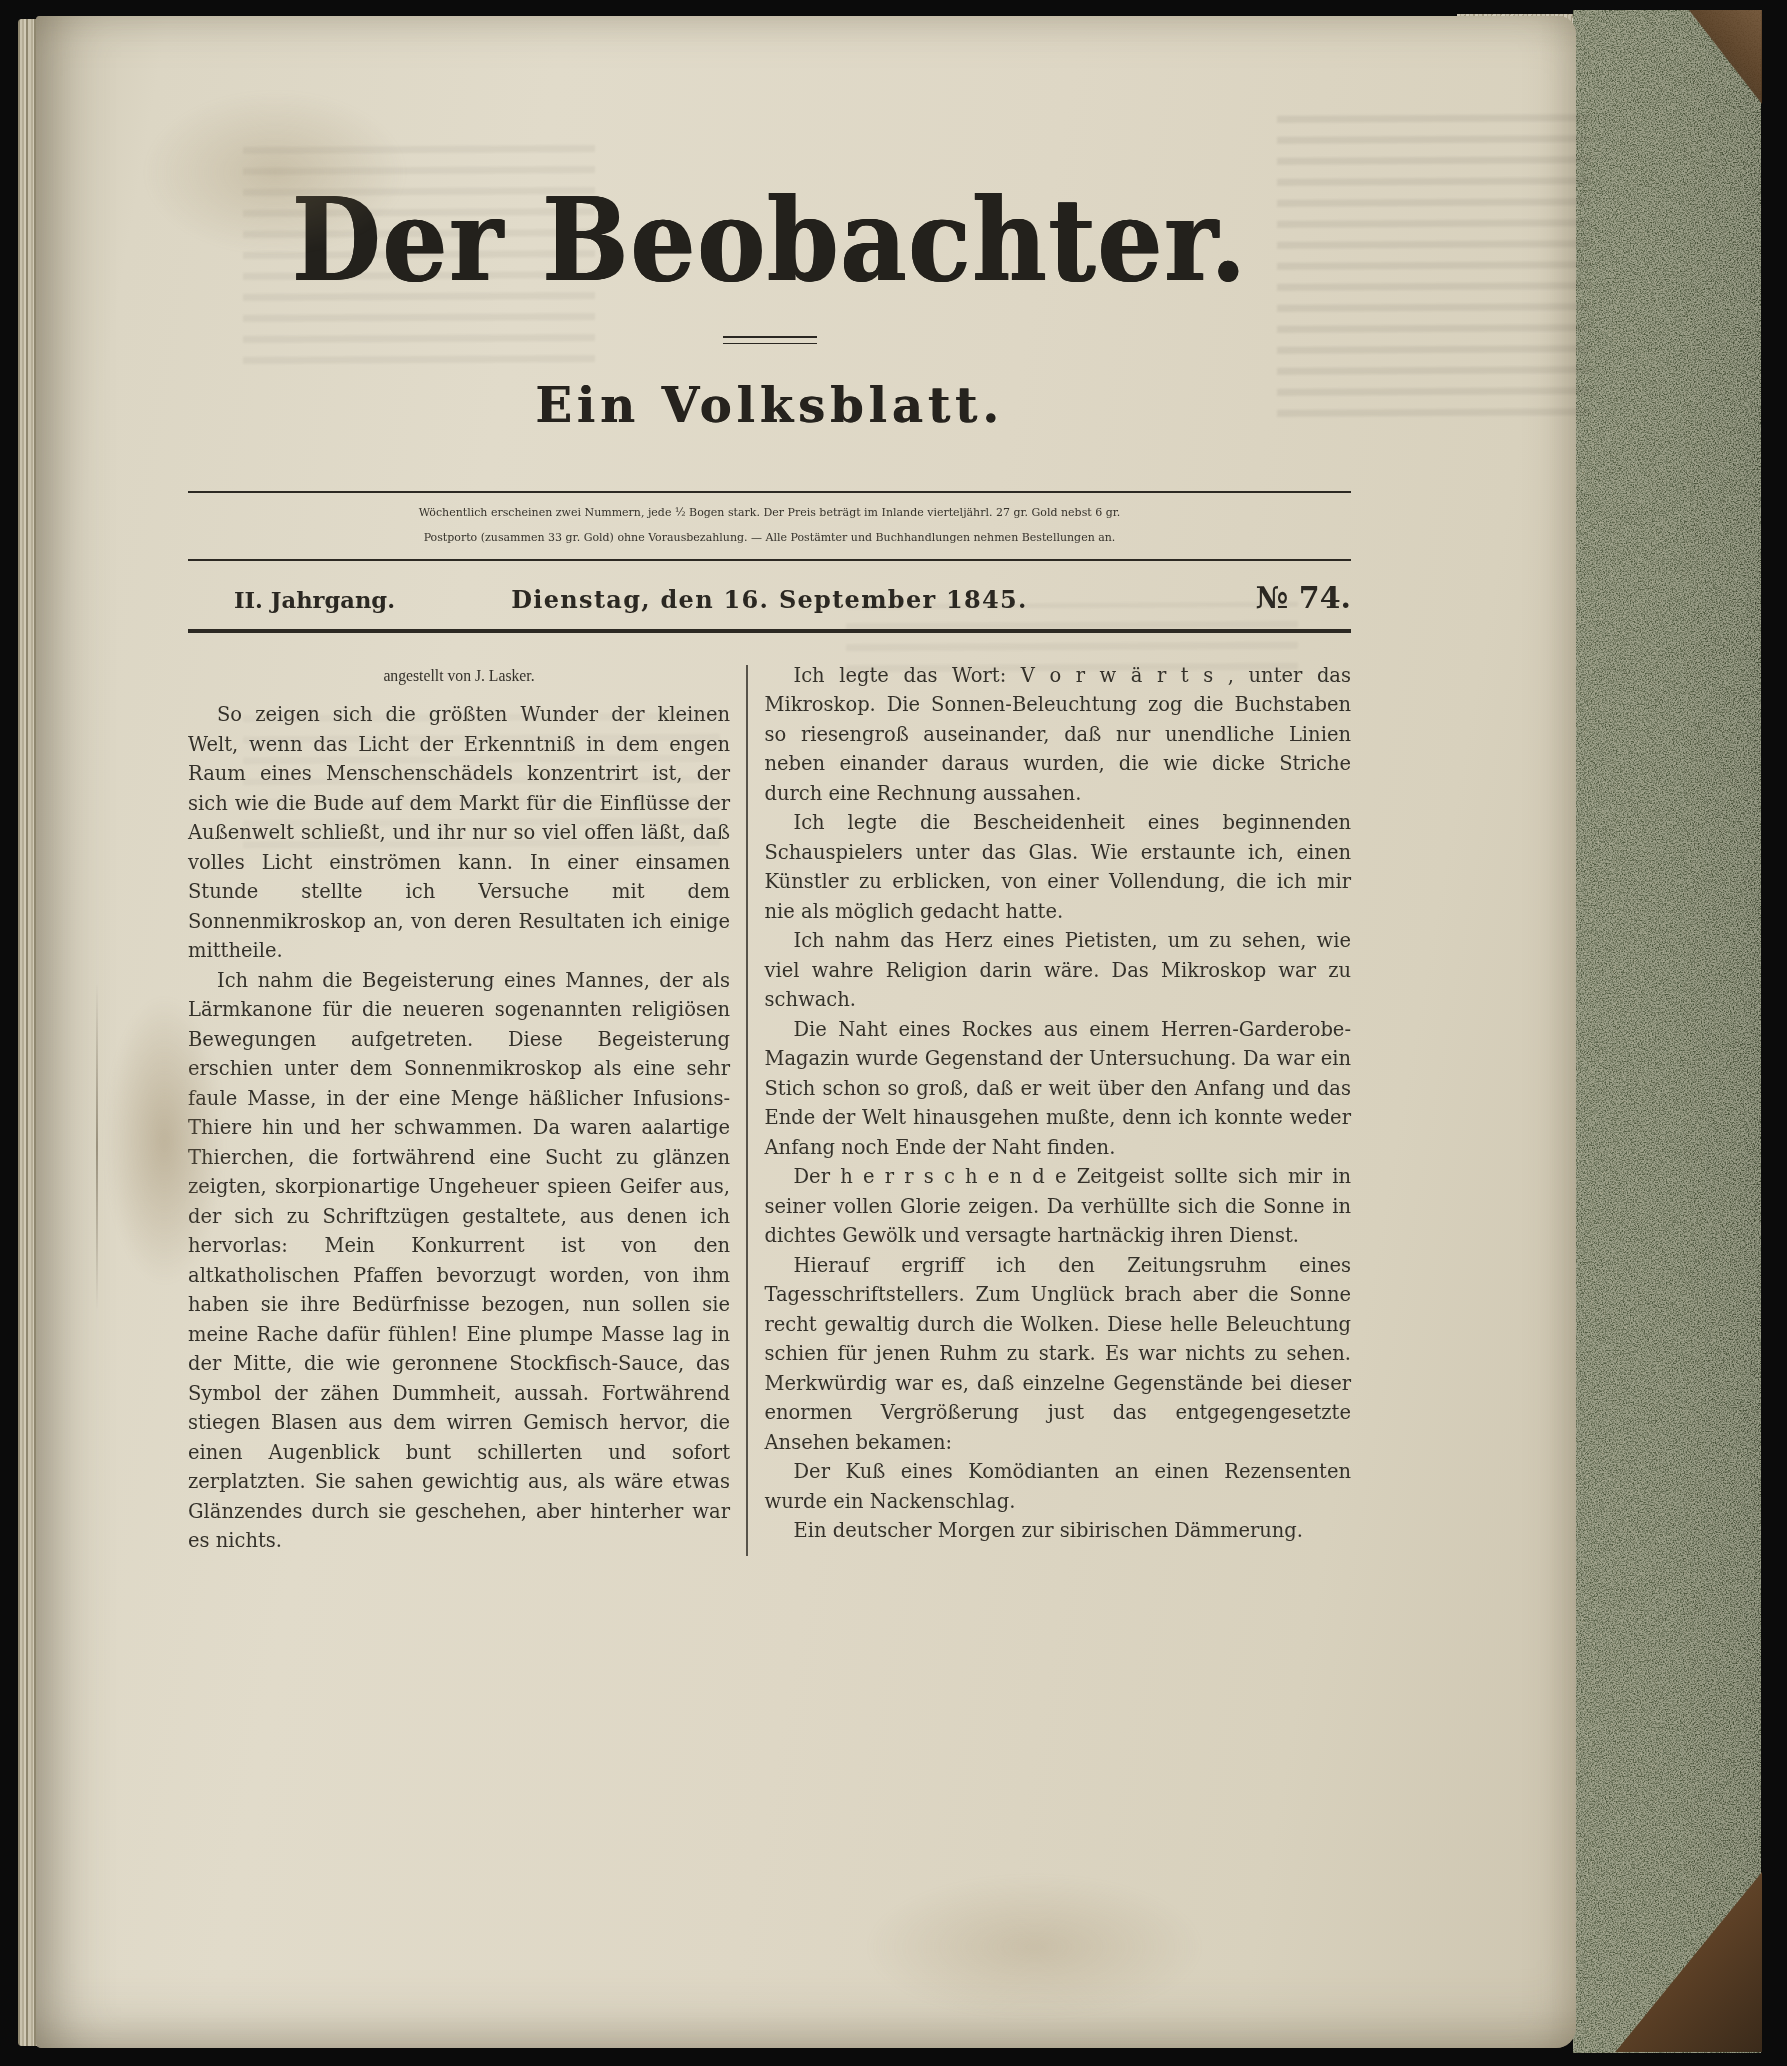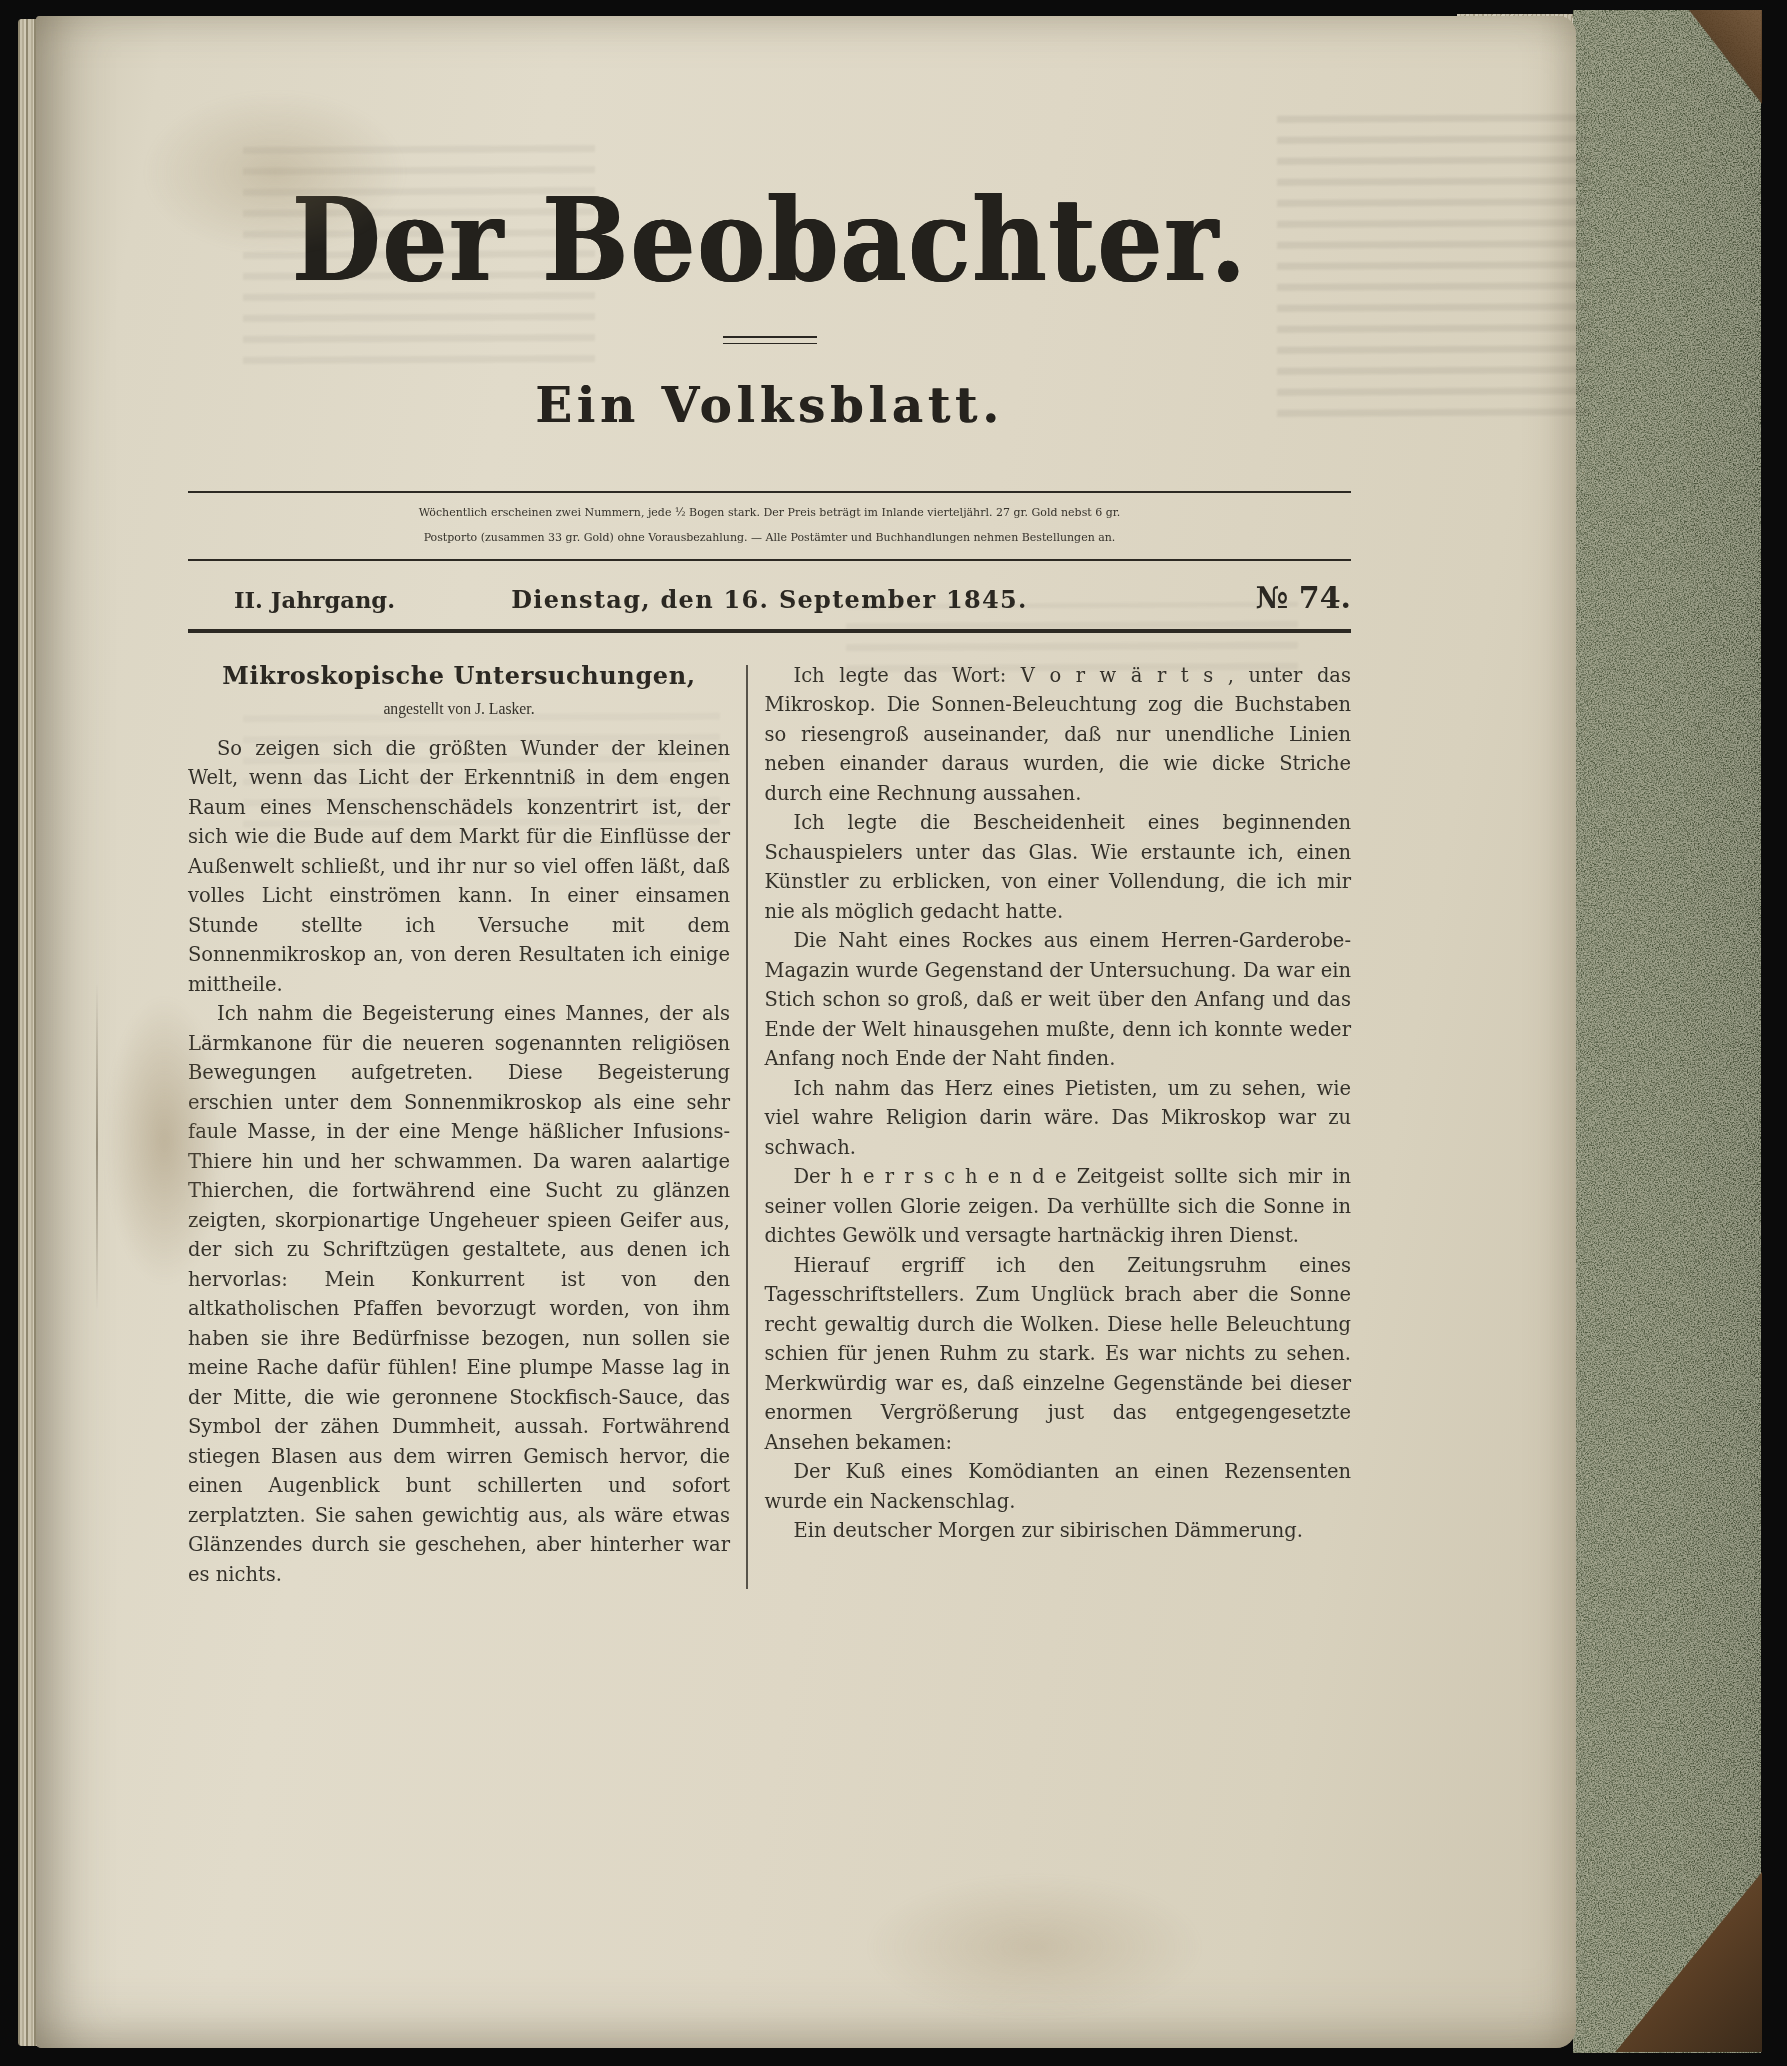--- a/index.html
+++ b/index.html
@@ -253,33 +253,32 @@
       <div class="dateline">
         <span class="vol">II. Jahrgang.</span>
         <span class="date">Dienstag, den 16. September 1845.</span>
         <span class="issue">№ 74.</span>
       </div>
       <div class="rule rule-bottom"></div>
 
       <div class="columns">
 
         <div class="col col-left">
-          <p class="para article-title">Mikroskopische Untersuchungen,</p>
           <p class="para article-byline">angestellt von J. Lasker.</p>
           <p class="para">So zeigen sich die größten Wunder der kleinen Welt, wenn das Licht der Erkenntniß in dem engen Raum eines Menschenschädels konzentrirt ist, der sich wie die Bude auf dem Markt für die Einflüsse der Außenwelt schließt, und ihr nur so viel offen läßt, daß volles Licht einströmen kann. In einer einsamen Stunde stellte ich Versuche mit dem Sonnenmikroskop an, von deren Resultaten ich einige mittheile.</p>
           <p class="para">Ich nahm die Begeisterung eines Mannes, der als Lärmkanone für die neueren sogenannten religiösen Bewegungen aufgetreten. Diese Begeisterung erschien unter dem Sonnenmikroskop als eine sehr faule Masse, in der eine Menge häßlicher Infusions-Thiere hin und her schwammen. Da waren aalartige Thierchen, die fortwährend eine Sucht zu glänzen zeigten, skorpionartige Ungeheuer spieen Geifer aus, der sich zu Schriftzügen gestaltete, aus denen ich hervorlas: Mein Konkurrent ist von den altkatholischen Pfaffen bevorzugt worden, von ihm haben sie ihre Bedürfnisse bezogen, nun sollen sie meine Rache dafür fühlen! Eine plumpe Masse lag in der Mitte, die wie geronnene Stockfisch-Sauce, das Symbol der zähen Dummheit, aussah. Fortwährend stiegen Blasen aus dem wirren Gemisch hervor, die einen Augenblick bunt schillerten und sofort zerplatzten. Sie sahen gewichtig aus, als wäre etwas Glänzendes durch sie geschehen, aber hinterher war es nichts.</p>
         </div>
 
         <div class="col-divider"></div>
 
         <div class="col col-right">
           <p class="para">Ich legte das Wort: V o r w ä r t s , unter das Mikroskop. Die Sonnen-Beleuchtung zog die Buchstaben so riesengroß auseinander, daß nur unendliche Linien neben einander daraus wurden, die wie dicke Striche durch eine Rechnung aussahen.</p>
           <p class="para">Ich legte die Bescheidenheit eines beginnenden Schauspielers unter das Glas. Wie erstaunte ich, einen Künstler zu erblicken, von einer Vollendung, die ich mir nie als möglich gedacht hatte.</p>
+          <p class="para">Ich nahm das Herz eines Pietisten, um zu sehen, wie viel wahre Religion darin wäre. Das Mikroskop war zu schwach.</p>
           <p class="para">Die Naht eines Rockes aus einem Herren-Garderobe-Magazin wurde Gegenstand der Untersuchung. Da war ein Stich schon so groß, daß er weit über den Anfang und das Ende der Welt hinausgehen mußte, denn ich konnte weder Anfang noch Ende der Naht finden.</p>
-          <p class="para">Ich nahm das Herz eines Pietisten, um zu sehen, wie viel wahre Religion darin wäre. Das Mikroskop war zu schwach.</p>
           <p class="para">Der h e r r s c h e n d e Zeitgeist sollte sich mir in seiner vollen Glorie zeigen. Da verhüllte sich die Sonne in dichtes Gewölk und versagte hartnäckig ihren Dienst.</p>
           <p class="para">Hierauf ergriff ich den Zeitungsruhm eines Tagesschriftstellers. Zum Unglück brach aber die Sonne recht gewaltig durch die Wolken. Diese helle Beleuchtung schien für jenen Ruhm zu stark. Es war nichts zu sehen. Merkwürdig war es, daß einzelne Gegenstände bei dieser enormen Vergrößerung just das entgegengesetzte Ansehen bekamen:</p>
           <p class="para">Der Kuß eines Komödianten an einen Rezensenten wurde ein Nackenschlag.</p>
           <p class="para">Ein deutscher Morgen zur sibirischen Dämmerung.</p>
         </div>
 
       </div>
     </div>
 
     <div class="stain stain-1"></div>

